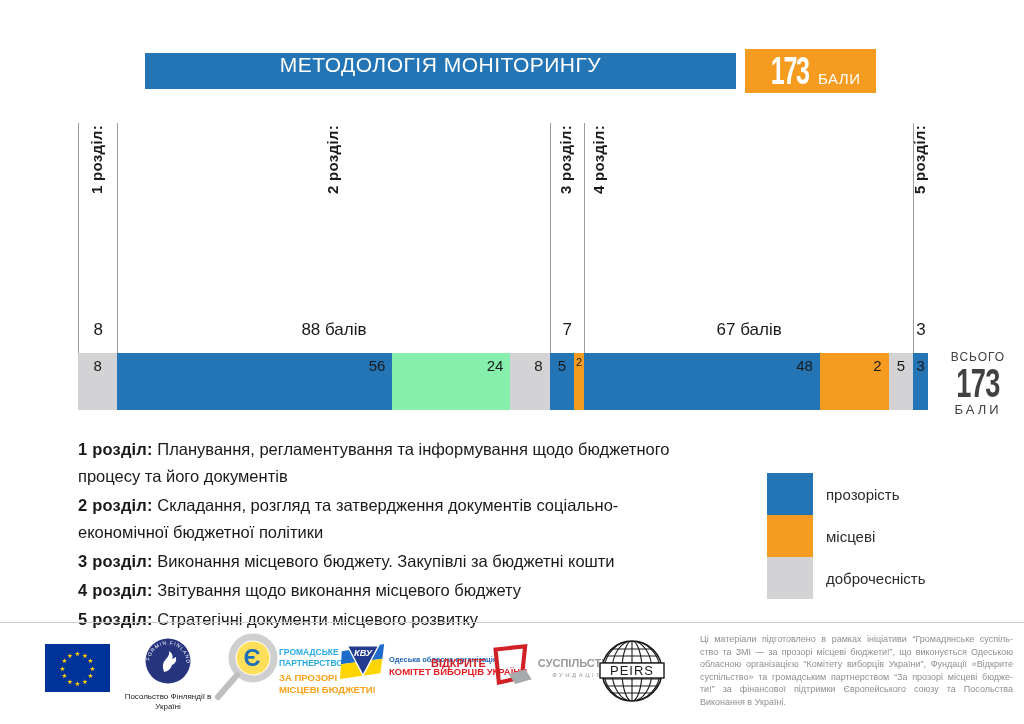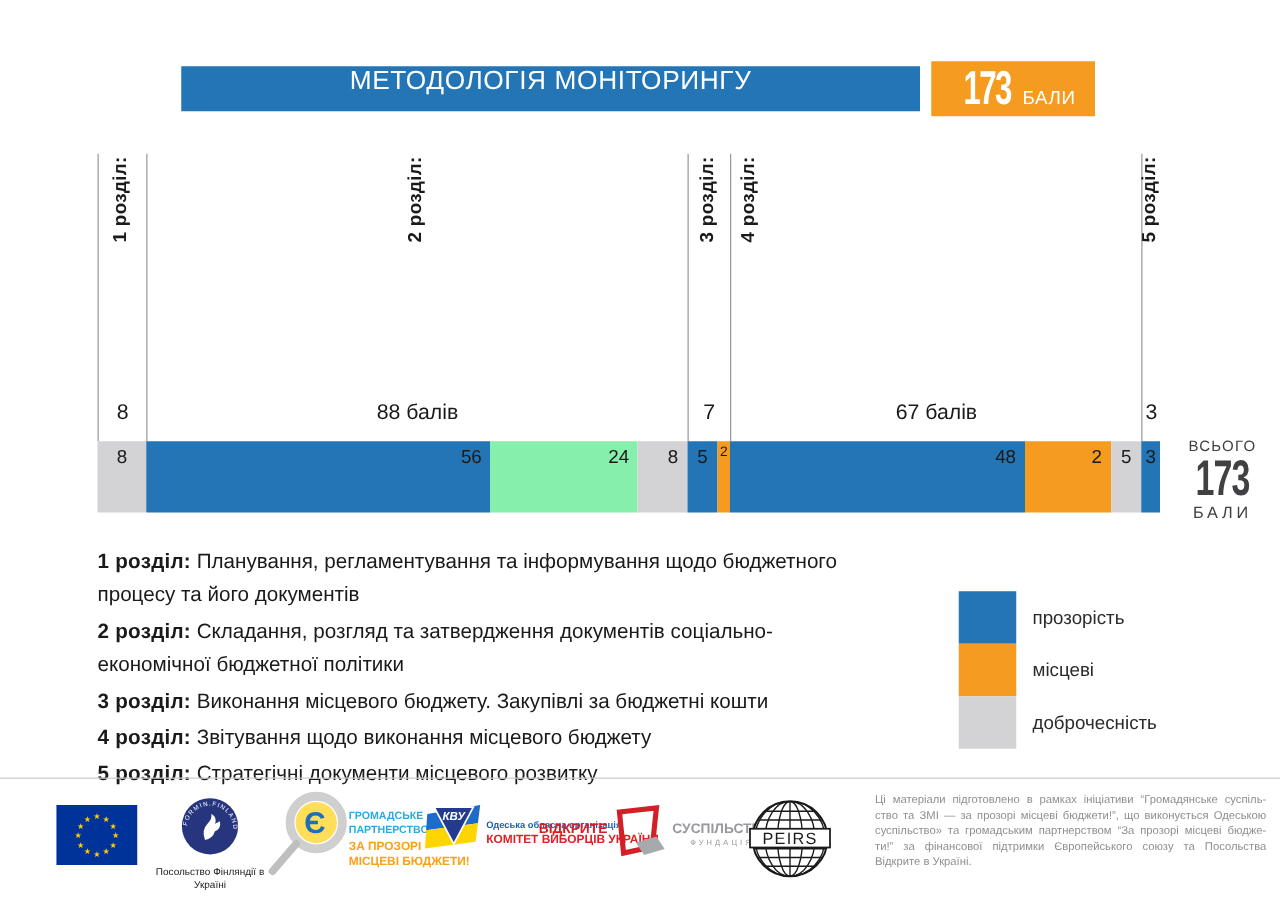--- a/index.html
+++ b/index.html
@@ -266,18 +266,19 @@
         <line x1="4" y1="56" x2="64" y2="56"></line>
       </g>
       <rect x="2" y="26" width="64" height="15" fill="#fff" stroke="#1a1a1a" stroke-width="1.4"></rect>
       <text x="34" y="38" text-anchor="middle" font-size="13" letter-spacing="1" fill="#1a1a1a" font-family="Liberation Sans, sans-serif">PEIRS</text>
     </svg>
   </div>
 
   <div class="credit" id="credit">
       <div class="credit-line">Ці матеріали підготовлено в рамках ініціативи “Громадянське суспіль-</div>
       <div class="credit-line">ство та ЗМІ — за прозорі місцеві бюджети!”, що виконується Одеською</div>
+      <div class="credit-line">обласною організацією “Комітету виборців України”, Фундації «Відкрите</div>
       <div class="credit-line">суспільство» та громадським партнерством “За прозорі місцеві бюдже-</div>
       <div class="credit-line">ти!” за фінансової підтримки Європейського союзу та Посольства</div>
-      <div class="credit-line">Відкрите в Україні.</div>
+      <div class="credit-line">Виконання в Україні.</div>
     </div>
 
 </div>
 
 </body></html>

